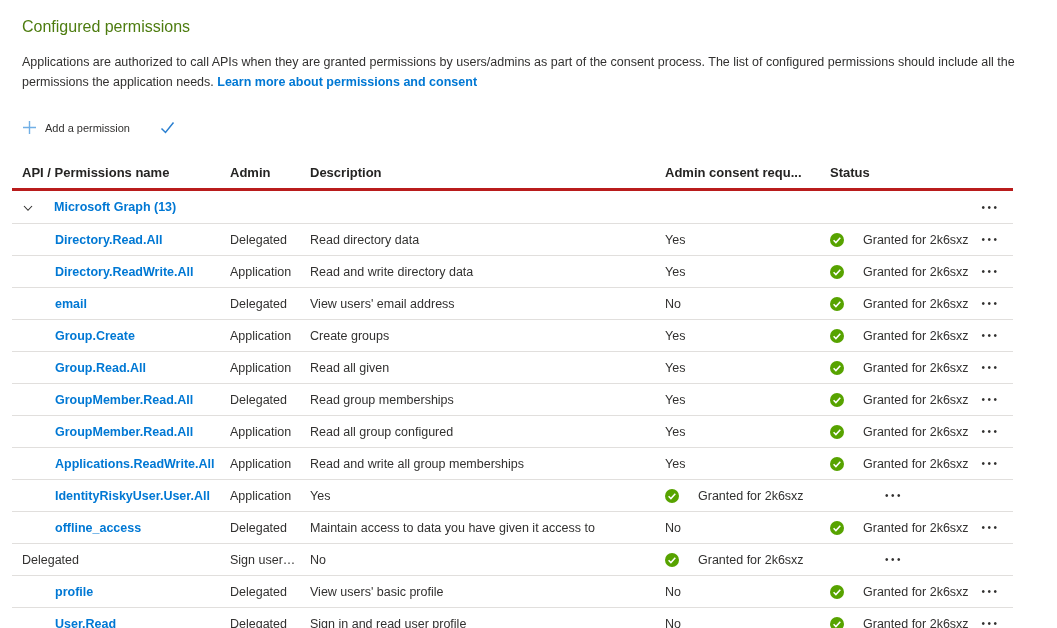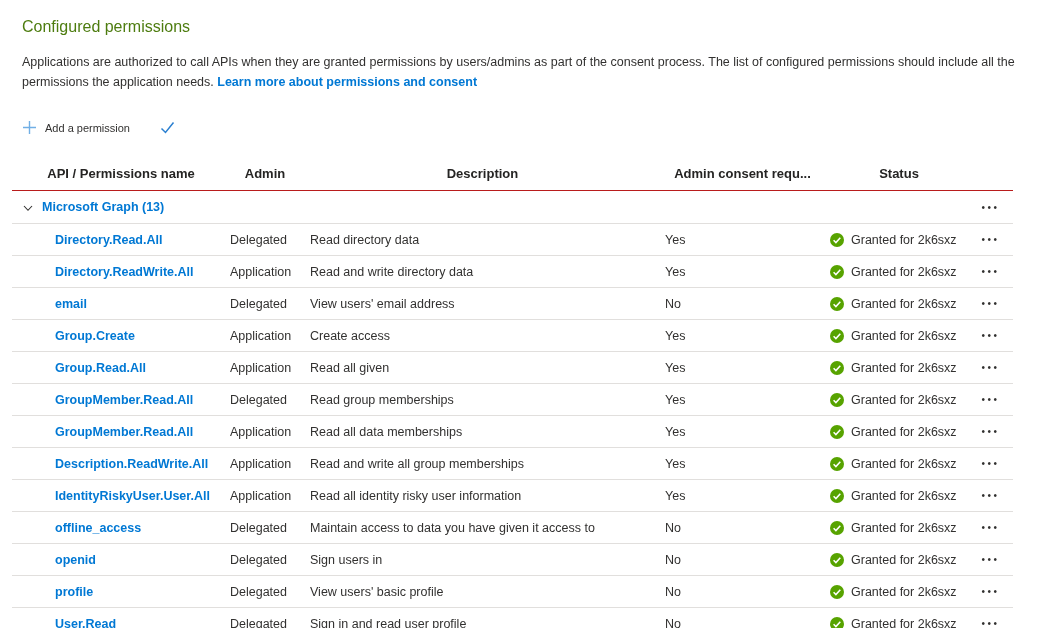--- a/index.html
+++ b/index.html
@@ -59,39 +59,38 @@
     display: grid;
     grid-template-columns: 208px 80px 355px 165px 148px 45px;
     align-items: center;
     border-bottom: 1px solid #e1dfdd;
   }
   .t-header {
     font-size: 13px;
     font-weight: 700;
     color: #252423;
     height: 34px;
-    border-bottom: 1px solid #b91c1c;
-    text-align: center;
+    border-bottom: 3px solid #b91c1c;
   }
   .cell { padding-left: 10px; overflow: hidden; white-space: nowrap; text-overflow: ellipsis; }
   .group-row { height: 33px; }
   .perm-row { height: 32px; }
 
   .group-cell {
     display: flex;
     align-items: center;
-    gap: 8px;
+    gap: 20px;
     cursor: pointer;
   }
   .chevron { display: inline-flex; margin-top: 2px; }
 
   .name-cell { padding-left: 43px; }
   .perm-link { font-size: 12.5px; }
 
-  .status-cell { display: flex; align-items: center; gap: 7px; }
+  .status-cell { display: flex; align-items: center; gap: 19px; }
   .check-badge { display: inline-flex; width: 14px; height: 14px; }
 
   .more-cell { text-align: center; padding-left: 0; }
   .more {
     cursor: pointer;
     color: #323130;
     font-size: 10px;
     letter-spacing: 2.5px;
     display: inline-block;
     padding: 3px 4px;
@@ -214,21 +213,21 @@
     <div class="cell more-cell">
       <span class="more">•••</span>
     </div>
   </div>
 
   <div class="t-row perm-row">
     <div class="cell name-cell">
       <a class="link perm-link" href="#">Group.Create</a>
     </div>
     <div class="cell">Application</div>
-    <div class="cell">Create access</div>
+    <div class="cell">Create groups</div>
     <div class="cell">Yes</div>
     <div class="cell status-cell">
       <span class="check-badge">
         <svg width="14" height="14" viewBox="0 0 14 14">
           <circle cx="7" cy="7" r="7" fill="#57a300"></circle>
           <path d="M3.6 7.3l2.3 2.3 4.4-4.9" stroke="#ffffff" stroke-width="1.5" fill="none"></path>
         </svg>
       </span>
       <span>Granted for 2k6sxz</span>
     </div>
@@ -277,39 +276,39 @@
     <div class="cell more-cell">
       <span class="more">•••</span>
     </div>
   </div>
 
   <div class="t-row perm-row">
     <div class="cell name-cell">
       <a class="link perm-link" href="#">GroupMember.Read.All</a>
     </div>
     <div class="cell">Application</div>
-    <div class="cell">Read all data memberships</div>
-    <div class="cell">Yes</div>
-    <div class="cell status-cell">
-      <span class="check-badge">
-        <svg width="14" height="14" viewBox="0 0 14 14">
-          <circle cx="7" cy="7" r="7" fill="#57a300"></circle>
-          <path d="M3.6 7.3l2.3 2.3 4.4-4.9" stroke="#ffffff" stroke-width="1.5" fill="none"></path>
-        </svg>
-      </span>
-      <span>Granted for 2k6sxz</span>
-    </div>
-    <div class="cell more-cell">
-      <span class="more">•••</span>
-    </div>
-  </div>
-
-  <div class="t-row perm-row">
-    <div class="cell name-cell">
-      <a class="link perm-link" href="#">Description.ReadWrite.All</a>
+    <div class="cell">Read all group configured</div>
+    <div class="cell">Yes</div>
+    <div class="cell status-cell">
+      <span class="check-badge">
+        <svg width="14" height="14" viewBox="0 0 14 14">
+          <circle cx="7" cy="7" r="7" fill="#57a300"></circle>
+          <path d="M3.6 7.3l2.3 2.3 4.4-4.9" stroke="#ffffff" stroke-width="1.5" fill="none"></path>
+        </svg>
+      </span>
+      <span>Granted for 2k6sxz</span>
+    </div>
+    <div class="cell more-cell">
+      <span class="more">•••</span>
+    </div>
+  </div>
+
+  <div class="t-row perm-row">
+    <div class="cell name-cell">
+      <a class="link perm-link" href="#">Applications.ReadWrite.All</a>
     </div>
     <div class="cell">Application</div>
     <div class="cell">Read and write all group memberships</div>
     <div class="cell">Yes</div>
     <div class="cell status-cell">
       <span class="check-badge">
         <svg width="14" height="14" viewBox="0 0 14 14">
           <circle cx="7" cy="7" r="7" fill="#57a300"></circle>
           <path d="M3.6 7.3l2.3 2.3 4.4-4.9" stroke="#ffffff" stroke-width="1.5" fill="none"></path>
         </svg>
@@ -319,21 +318,20 @@
     <div class="cell more-cell">
       <span class="more">•••</span>
     </div>
   </div>
 
   <div class="t-row perm-row">
     <div class="cell name-cell">
       <a class="link perm-link" href="#">IdentityRiskyUser.User.All</a>
     </div>
     <div class="cell">Application</div>
-    <div class="cell">Read all identity risky user information</div>
     <div class="cell">Yes</div>
     <div class="cell status-cell">
       <span class="check-badge">
         <svg width="14" height="14" viewBox="0 0 14 14">
           <circle cx="7" cy="7" r="7" fill="#57a300"></circle>
           <path d="M3.6 7.3l2.3 2.3 4.4-4.9" stroke="#ffffff" stroke-width="1.5" fill="none"></path>
         </svg>
       </span>
       <span>Granted for 2k6sxz</span>
     </div>
@@ -357,23 +355,20 @@
         </svg>
       </span>
       <span>Granted for 2k6sxz</span>
     </div>
     <div class="cell more-cell">
       <span class="more">•••</span>
     </div>
   </div>
 
   <div class="t-row perm-row">
-    <div class="cell name-cell">
-      <a class="link perm-link" href="#">openid</a>
-    </div>
     <div class="cell">Delegated</div>
     <div class="cell">Sign users in</div>
     <div class="cell">No</div>
     <div class="cell status-cell">
       <span class="check-badge">
         <svg width="14" height="14" viewBox="0 0 14 14">
           <circle cx="7" cy="7" r="7" fill="#57a300"></circle>
           <path d="M3.6 7.3l2.3 2.3 4.4-4.9" stroke="#ffffff" stroke-width="1.5" fill="none"></path>
         </svg>
       </span>

